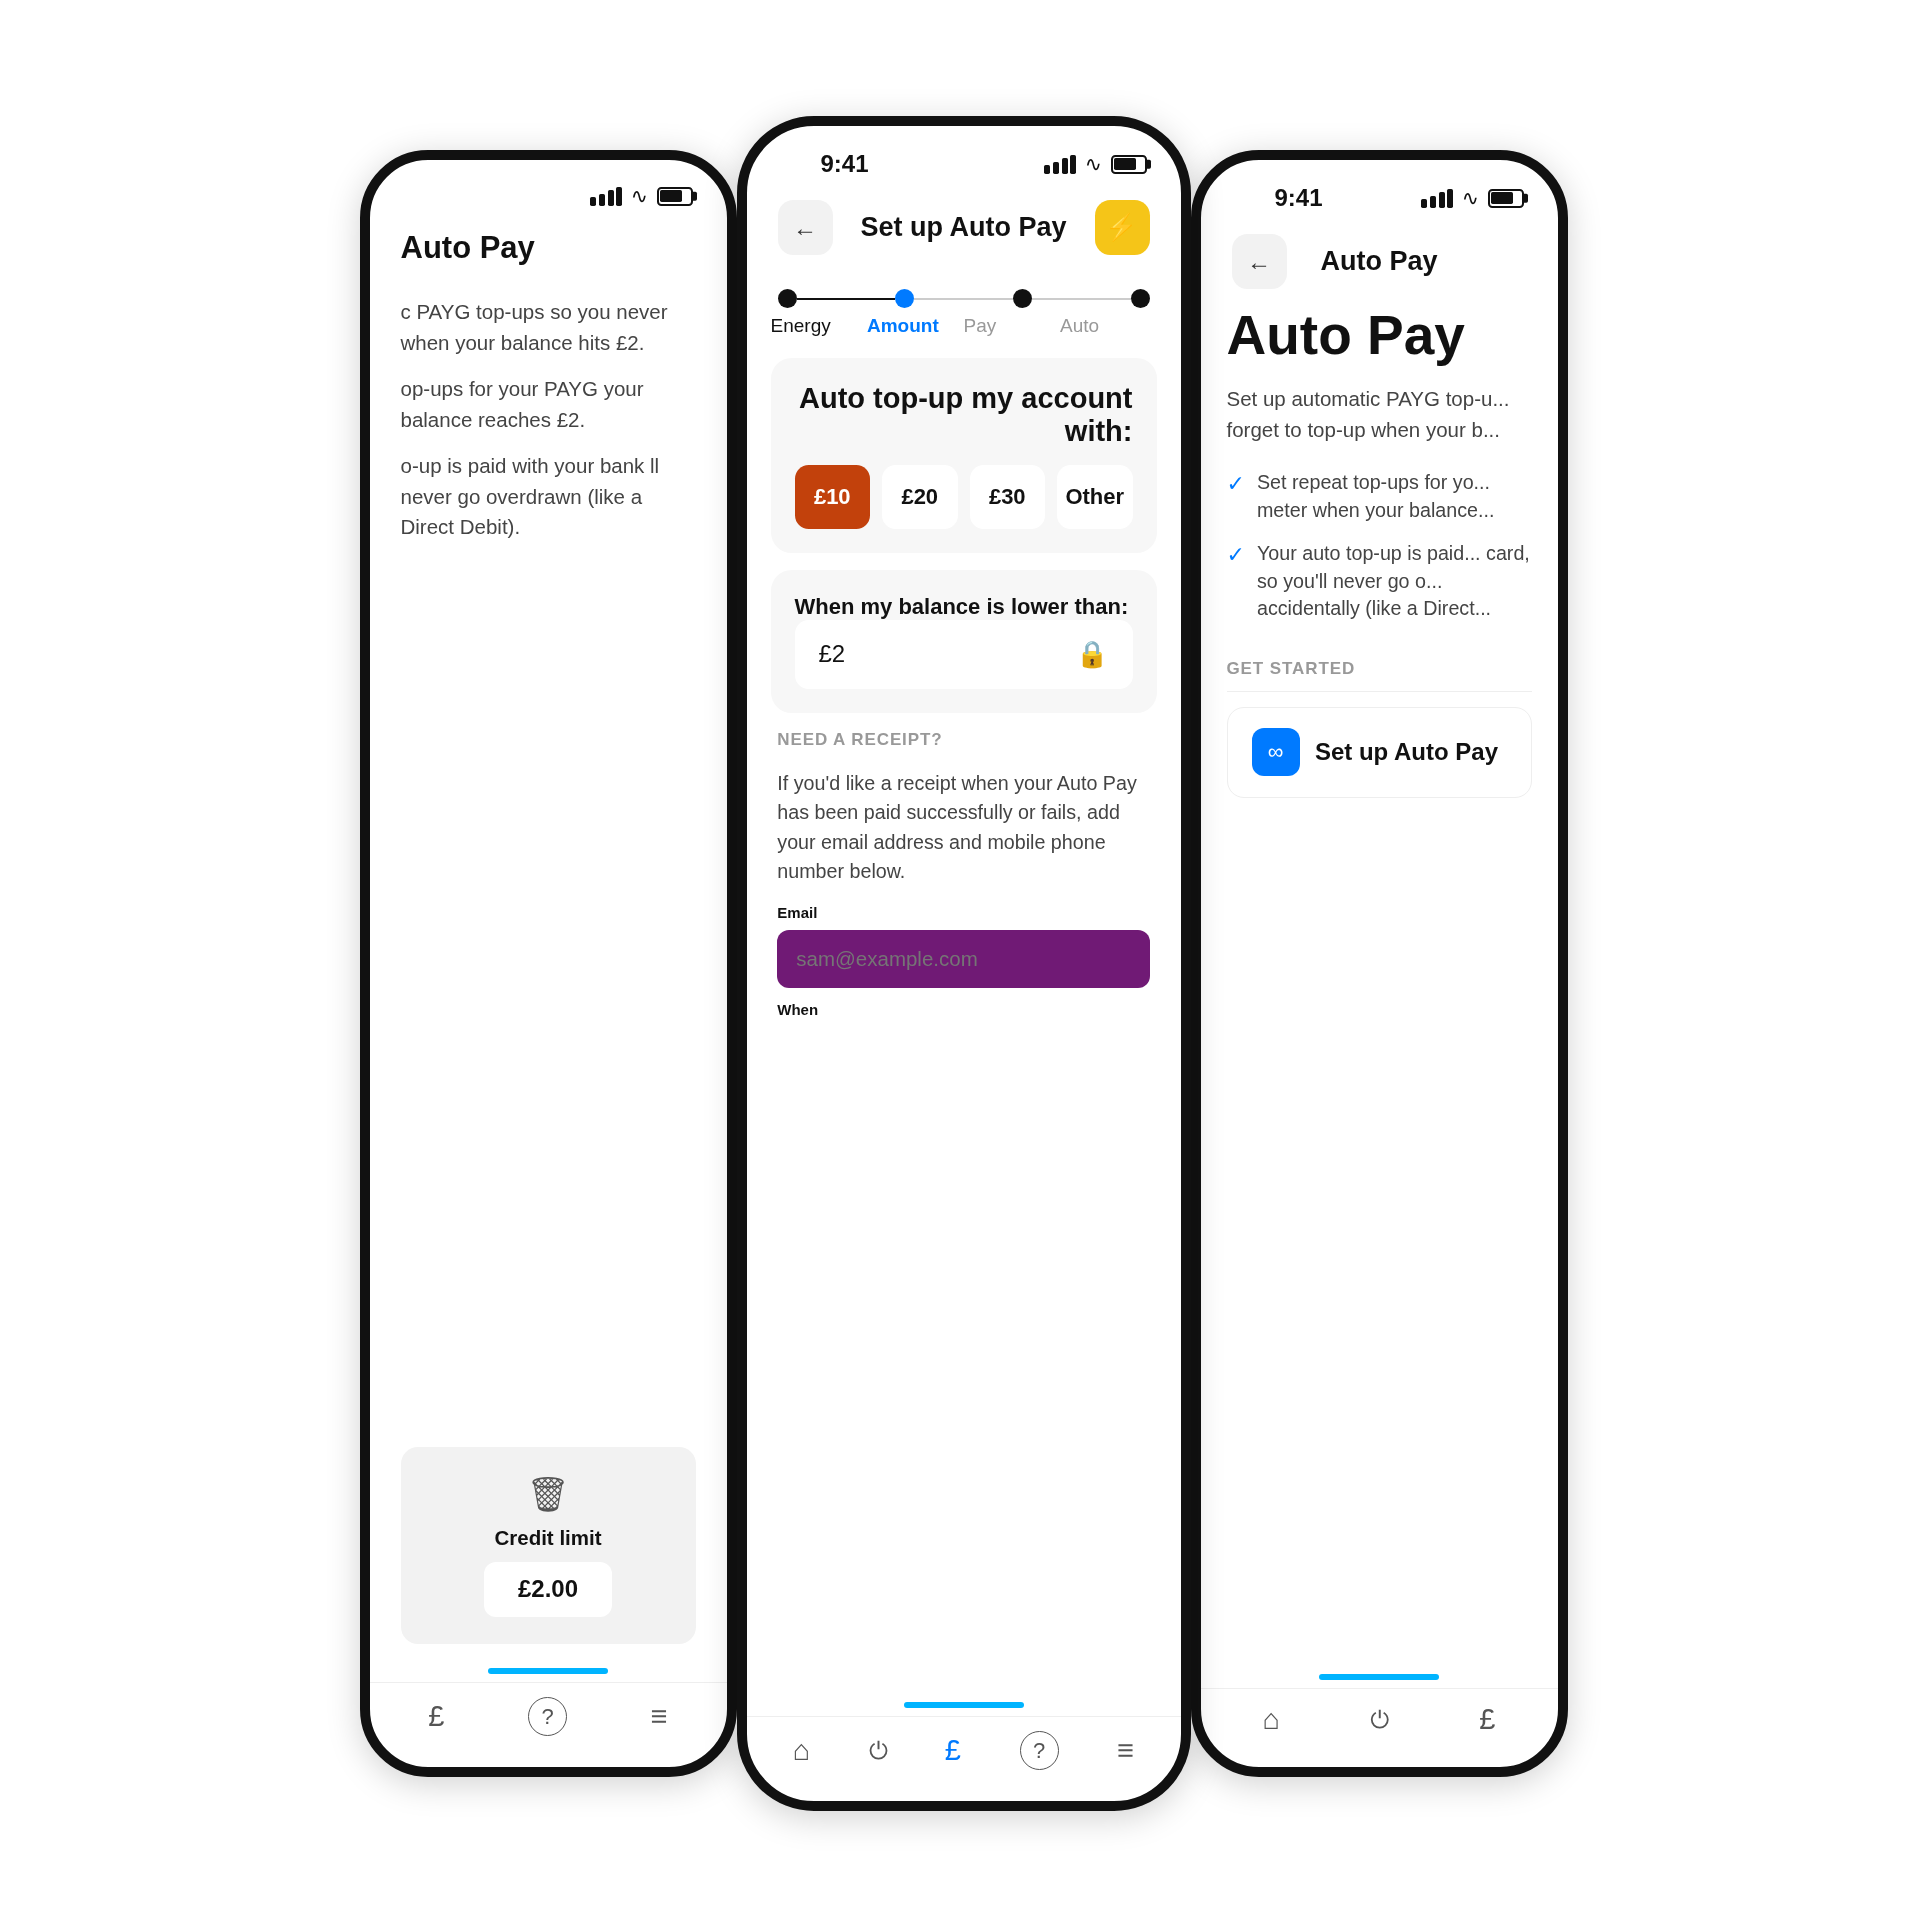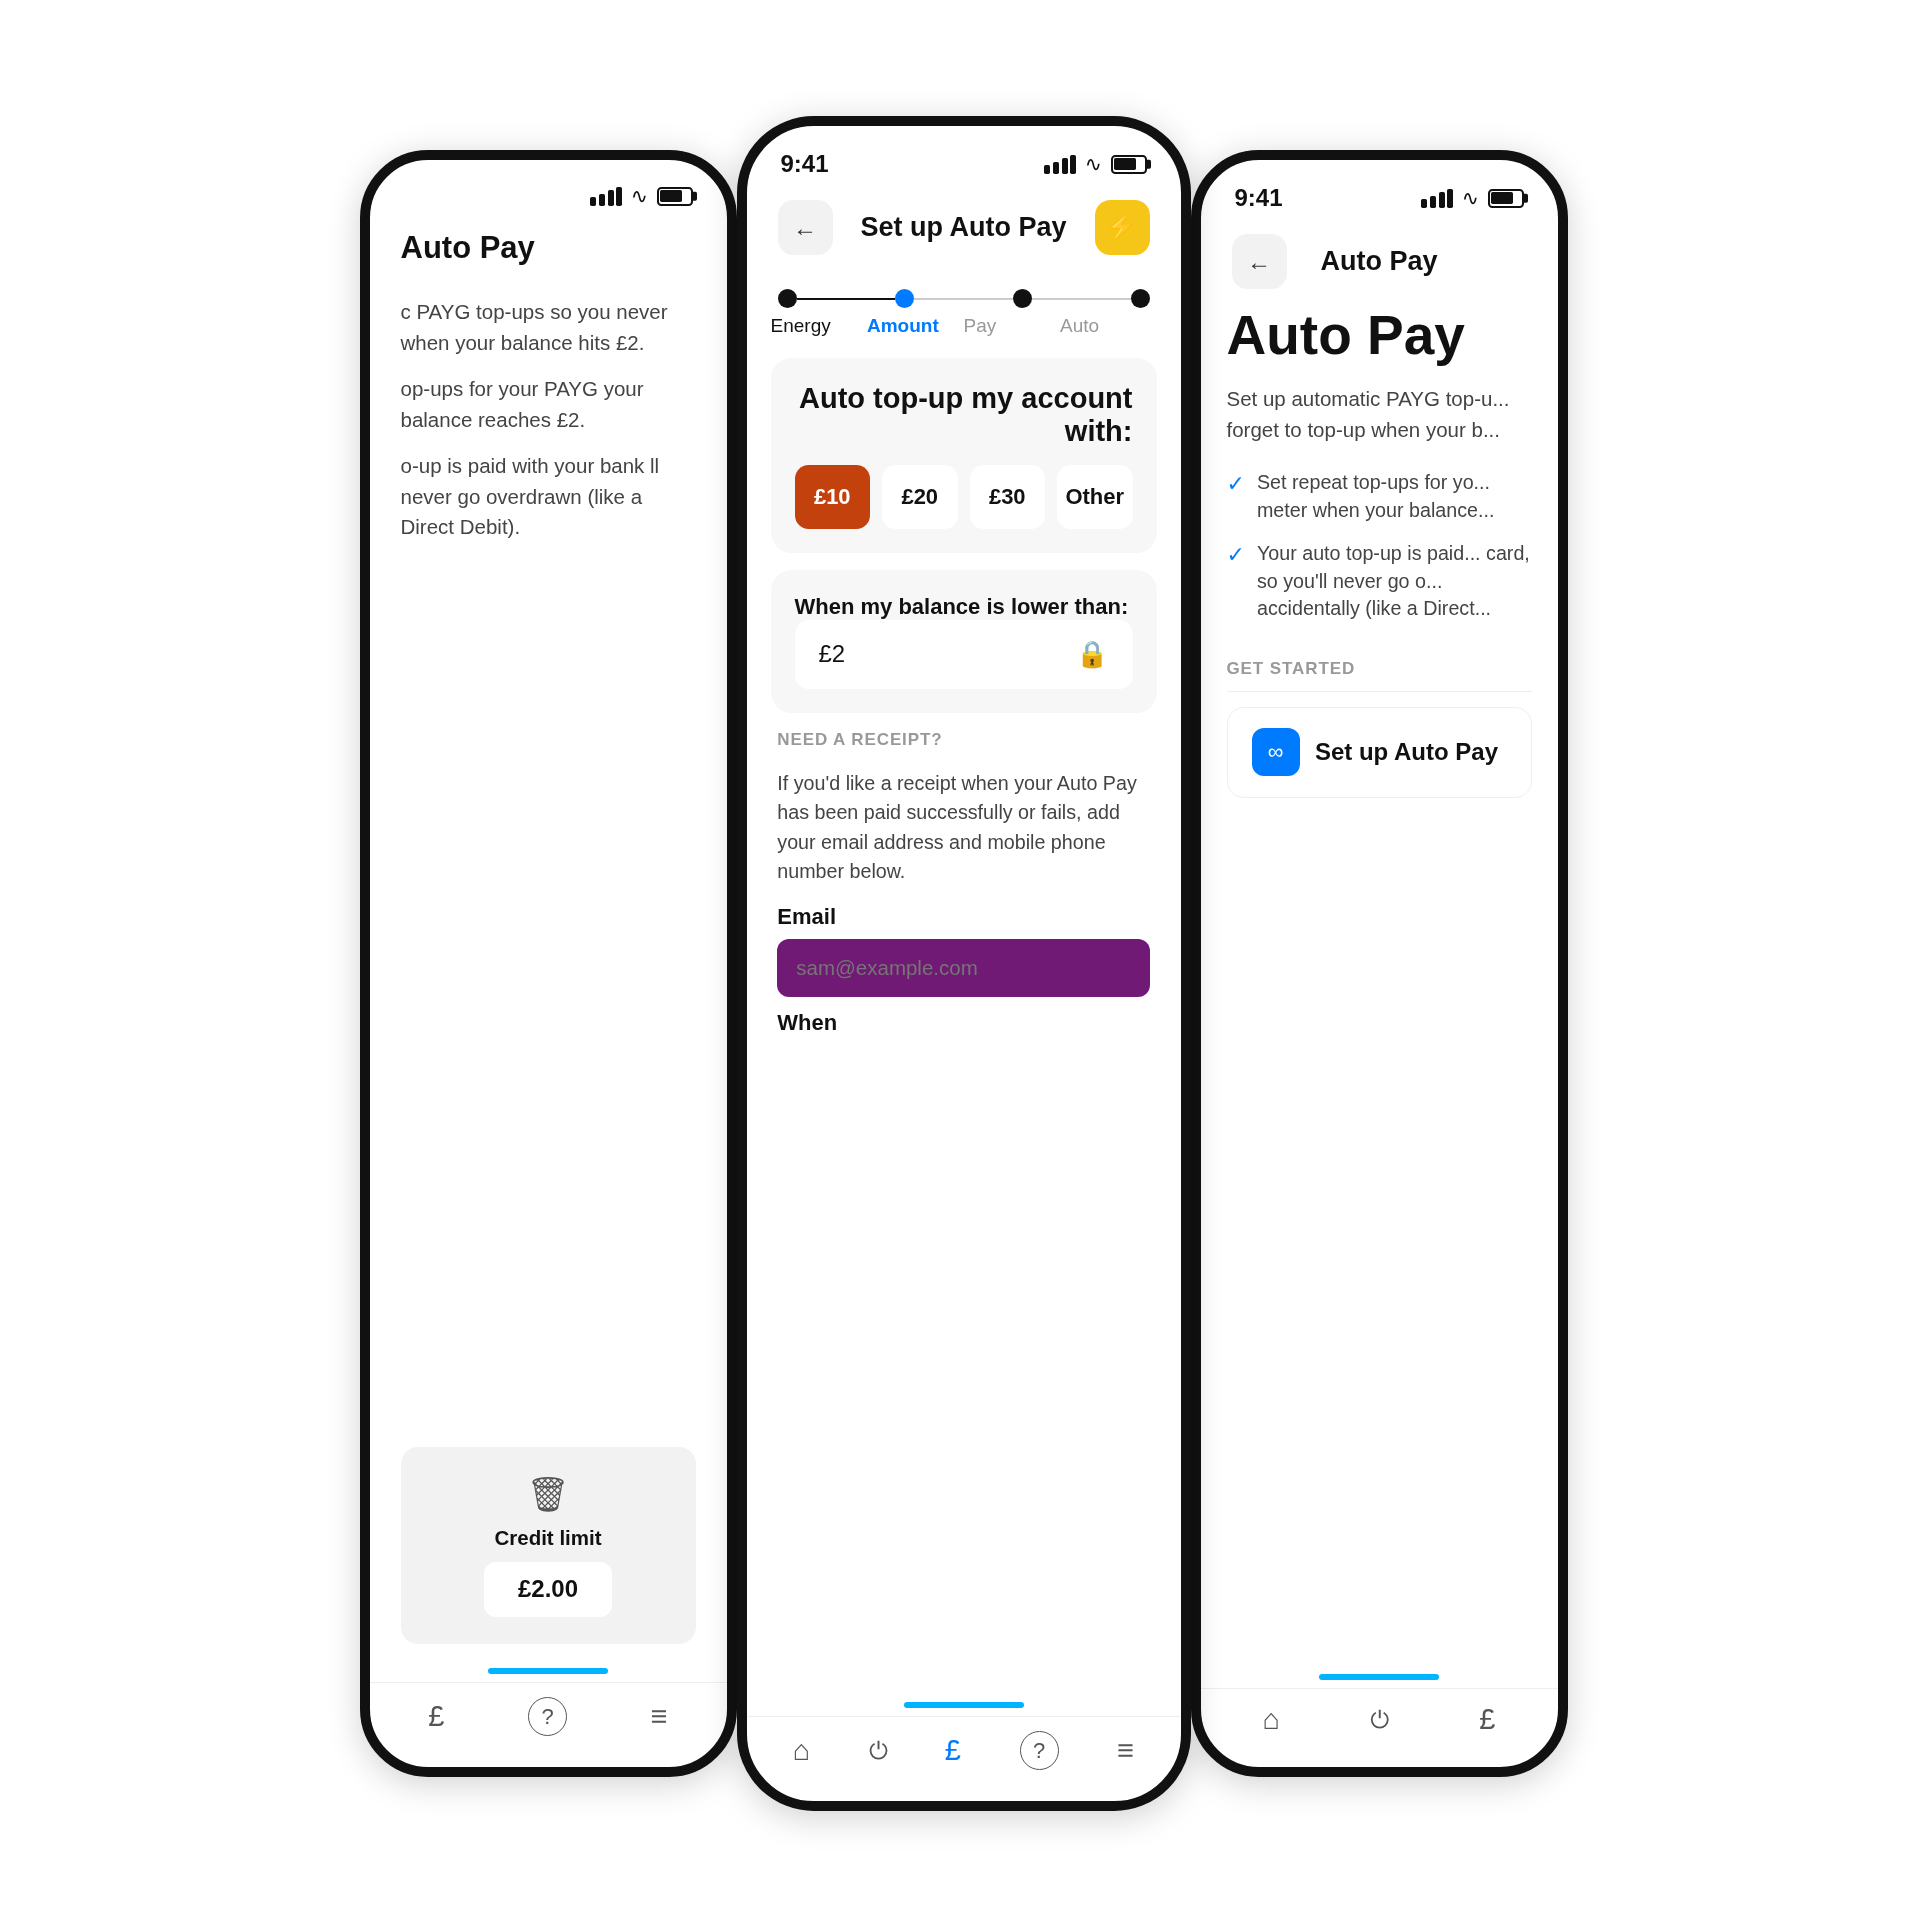--- a/index.html
+++ b/index.html
@@ -58,20 +58,21 @@
       display: flex;
       justify-content: space-between;
       align-items: center;
       padding: 24px 34px 8.6px 34px;
       flex-shrink: 0;
     }
     .status-time {
       font-size: 24px;
       font-weight: 600;
       color: #111;
+      margin-left: 40px;
     }
     .status-icons {
       display: flex;
       align-items: center;
       gap: 8.6px;
     }
     .signal-bars {
       display: flex;
       align-items: flex-end;
       gap: 2.6px;
@@ -284,21 +285,21 @@
     .receipt-desc {
       font-size: 19.7px;
       color: #444;
       line-height: 1.5;
       margin-bottom: 17px;
     }
     .input-group {
       margin-bottom: 13.7px;
     }
     .input-label {
-      font-size: 22px;
+      font-size: 15px;
       font-weight: 600;
       color: #111;
       margin-bottom: 8.6px;
       display: block;
     }
     .text-input {
       background: #701a75;
       border-radius: 12px;
       padding: 17px 19px;
       font-size: 20.5px;

